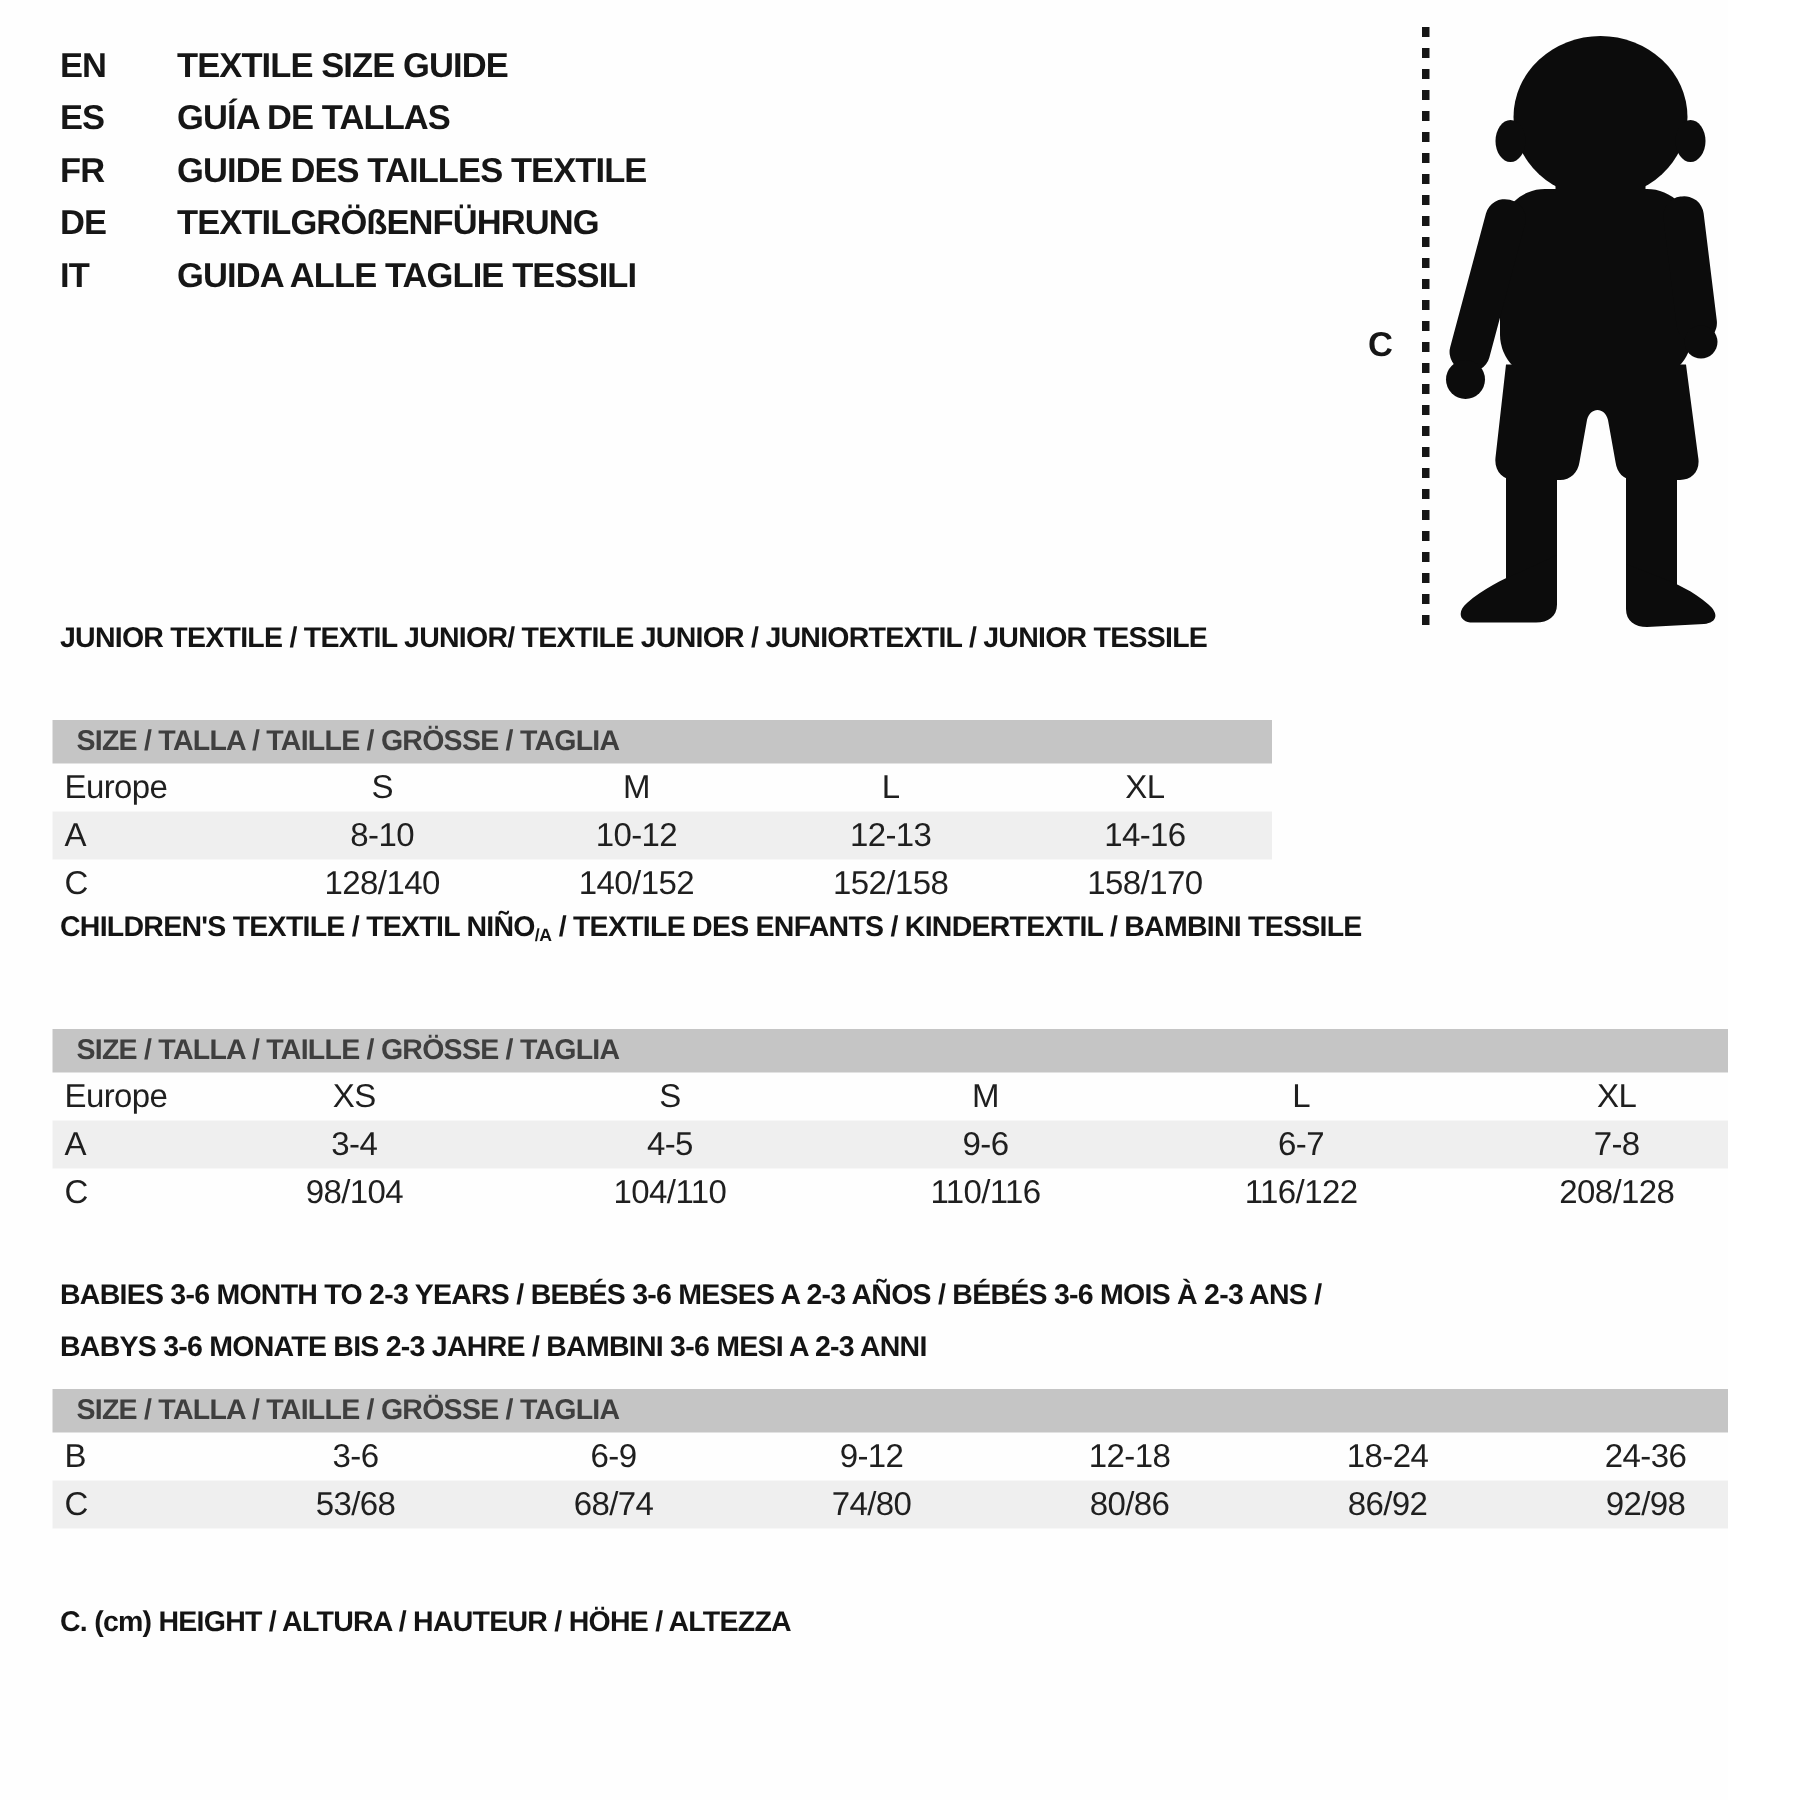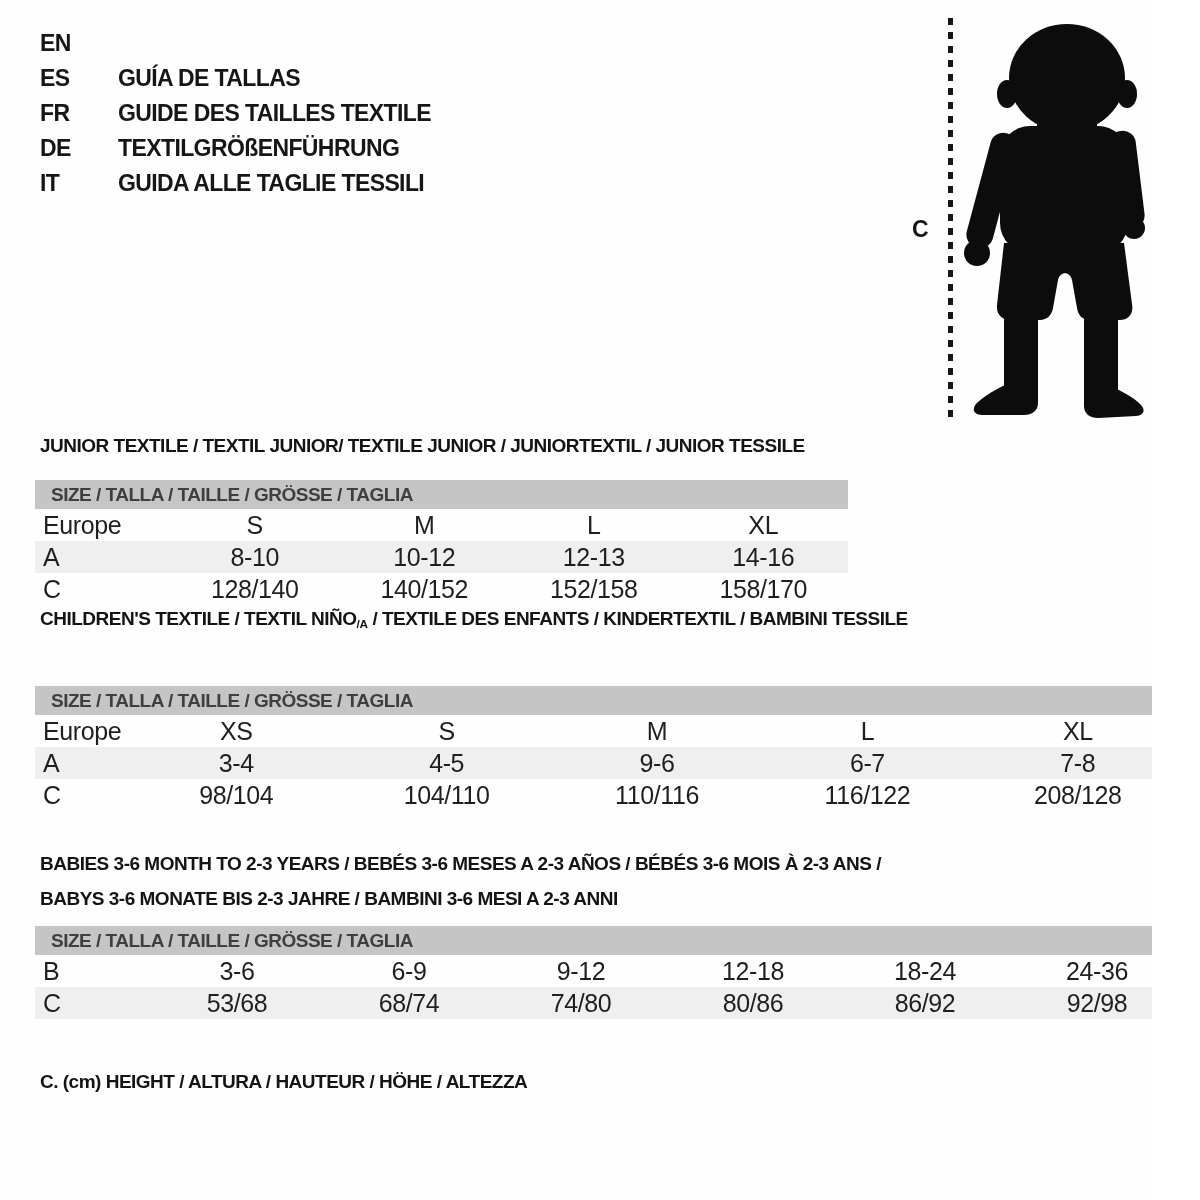--- a/index.html
+++ b/index.html
@@ -79,21 +79,21 @@
     letter-spacing: -0.5px;
     display: flex;
     align-items: center;
     padding-left: 16px;
     white-space: nowrap;
   }
   .trow {
     display: grid;
     height: 32px;
     align-items: center;
-    font-size: 25px;
+    font-size: 22px;
     letter-spacing: -0.4px;
     color: #1f1f1f;
   }
   .trow.shaded { background: #efefef; }
   .trow .rlabel { padding-left: 8px; text-align: left; }
   .trow .cell { text-align: center; }
   .cols-j { grid-template-columns: 135px repeat(4, 1fr); }
   .cols-c { grid-template-columns: 96px repeat(5, 1fr); }
   .cols-b { grid-template-columns: 116px repeat(6, 1fr); }
   .w-junior { width: 813px; }
@@ -113,20 +113,21 @@
   }
 </style>
 </head>
 <body>
 
 <div id="page">
 
   <div class="lang-block">
     <div class="lang-row">
       <span class="lang-code">EN</span>
+      <span class="lang-title">TEXTILE SIZE GUIDE</span>
     </div>
     <div class="lang-row">
       <span class="lang-code">ES</span>
       <span class="lang-title">GUÍA DE TALLAS</span>
     </div>
     <div class="lang-row">
       <span class="lang-code">FR</span>
       <span class="lang-title">GUIDE DES TAILLES TEXTILE</span>
     </div>
     <div class="lang-row">
@@ -159,21 +160,21 @@
       <path d="M42,225 L162,225 L170,286 C172,296 166,302 158,302 L128,302 C120,302 116,297 115,290 L110,262 C108,253 98,253 96,262 L91,290 C90,297 85,302 78,302 L48,302 C40,302 34,296 35,287 Z"></path>
 
       <rect x="42" y="295" width="34" height="85"></rect>
       <rect x="122" y="298" width="34" height="85"></rect>
 
       <path d="M76,352 L76,385 C76,393 70,397 62,397 L20,397 C11,397 9,390 16,384 C26,375 40,368 50,364 Z"></path>
       <path d="M122,358 L122,388 C122,396 128,400 136,400 L174,398 C183,397 184,391 177,385 C167,376 155,371 145,367 Z"></path>
     </g>
   </svg>
 
-  <h2 class="section-title" style="top:434px">JUNIOR TEXTILE / TEXTIL JUNIOR/ TEXTILE JUNIOR / JUNIORTEXTIL / JUNIOR TESSILE</h2>
+  <h2 class="section-title" style="top:414px">JUNIOR TEXTILE / TEXTIL JUNIOR/ TEXTILE JUNIOR / JUNIORTEXTIL / JUNIOR TESSILE</h2>
   <div class="size-table w-junior" style="top:480px">
     <div class="thead">SIZE / TALLA / TAILLE / GRÖSSE / TAGLIA</div>
     <div class="trow cols-j">
       <span class="rlabel">Europe</span>
       <span class="cell">S</span>
       <span class="cell">M</span>
       <span class="cell">L</span>
       <span class="cell">XL</span>
     </div>
     <div class="trow cols-j shaded">

